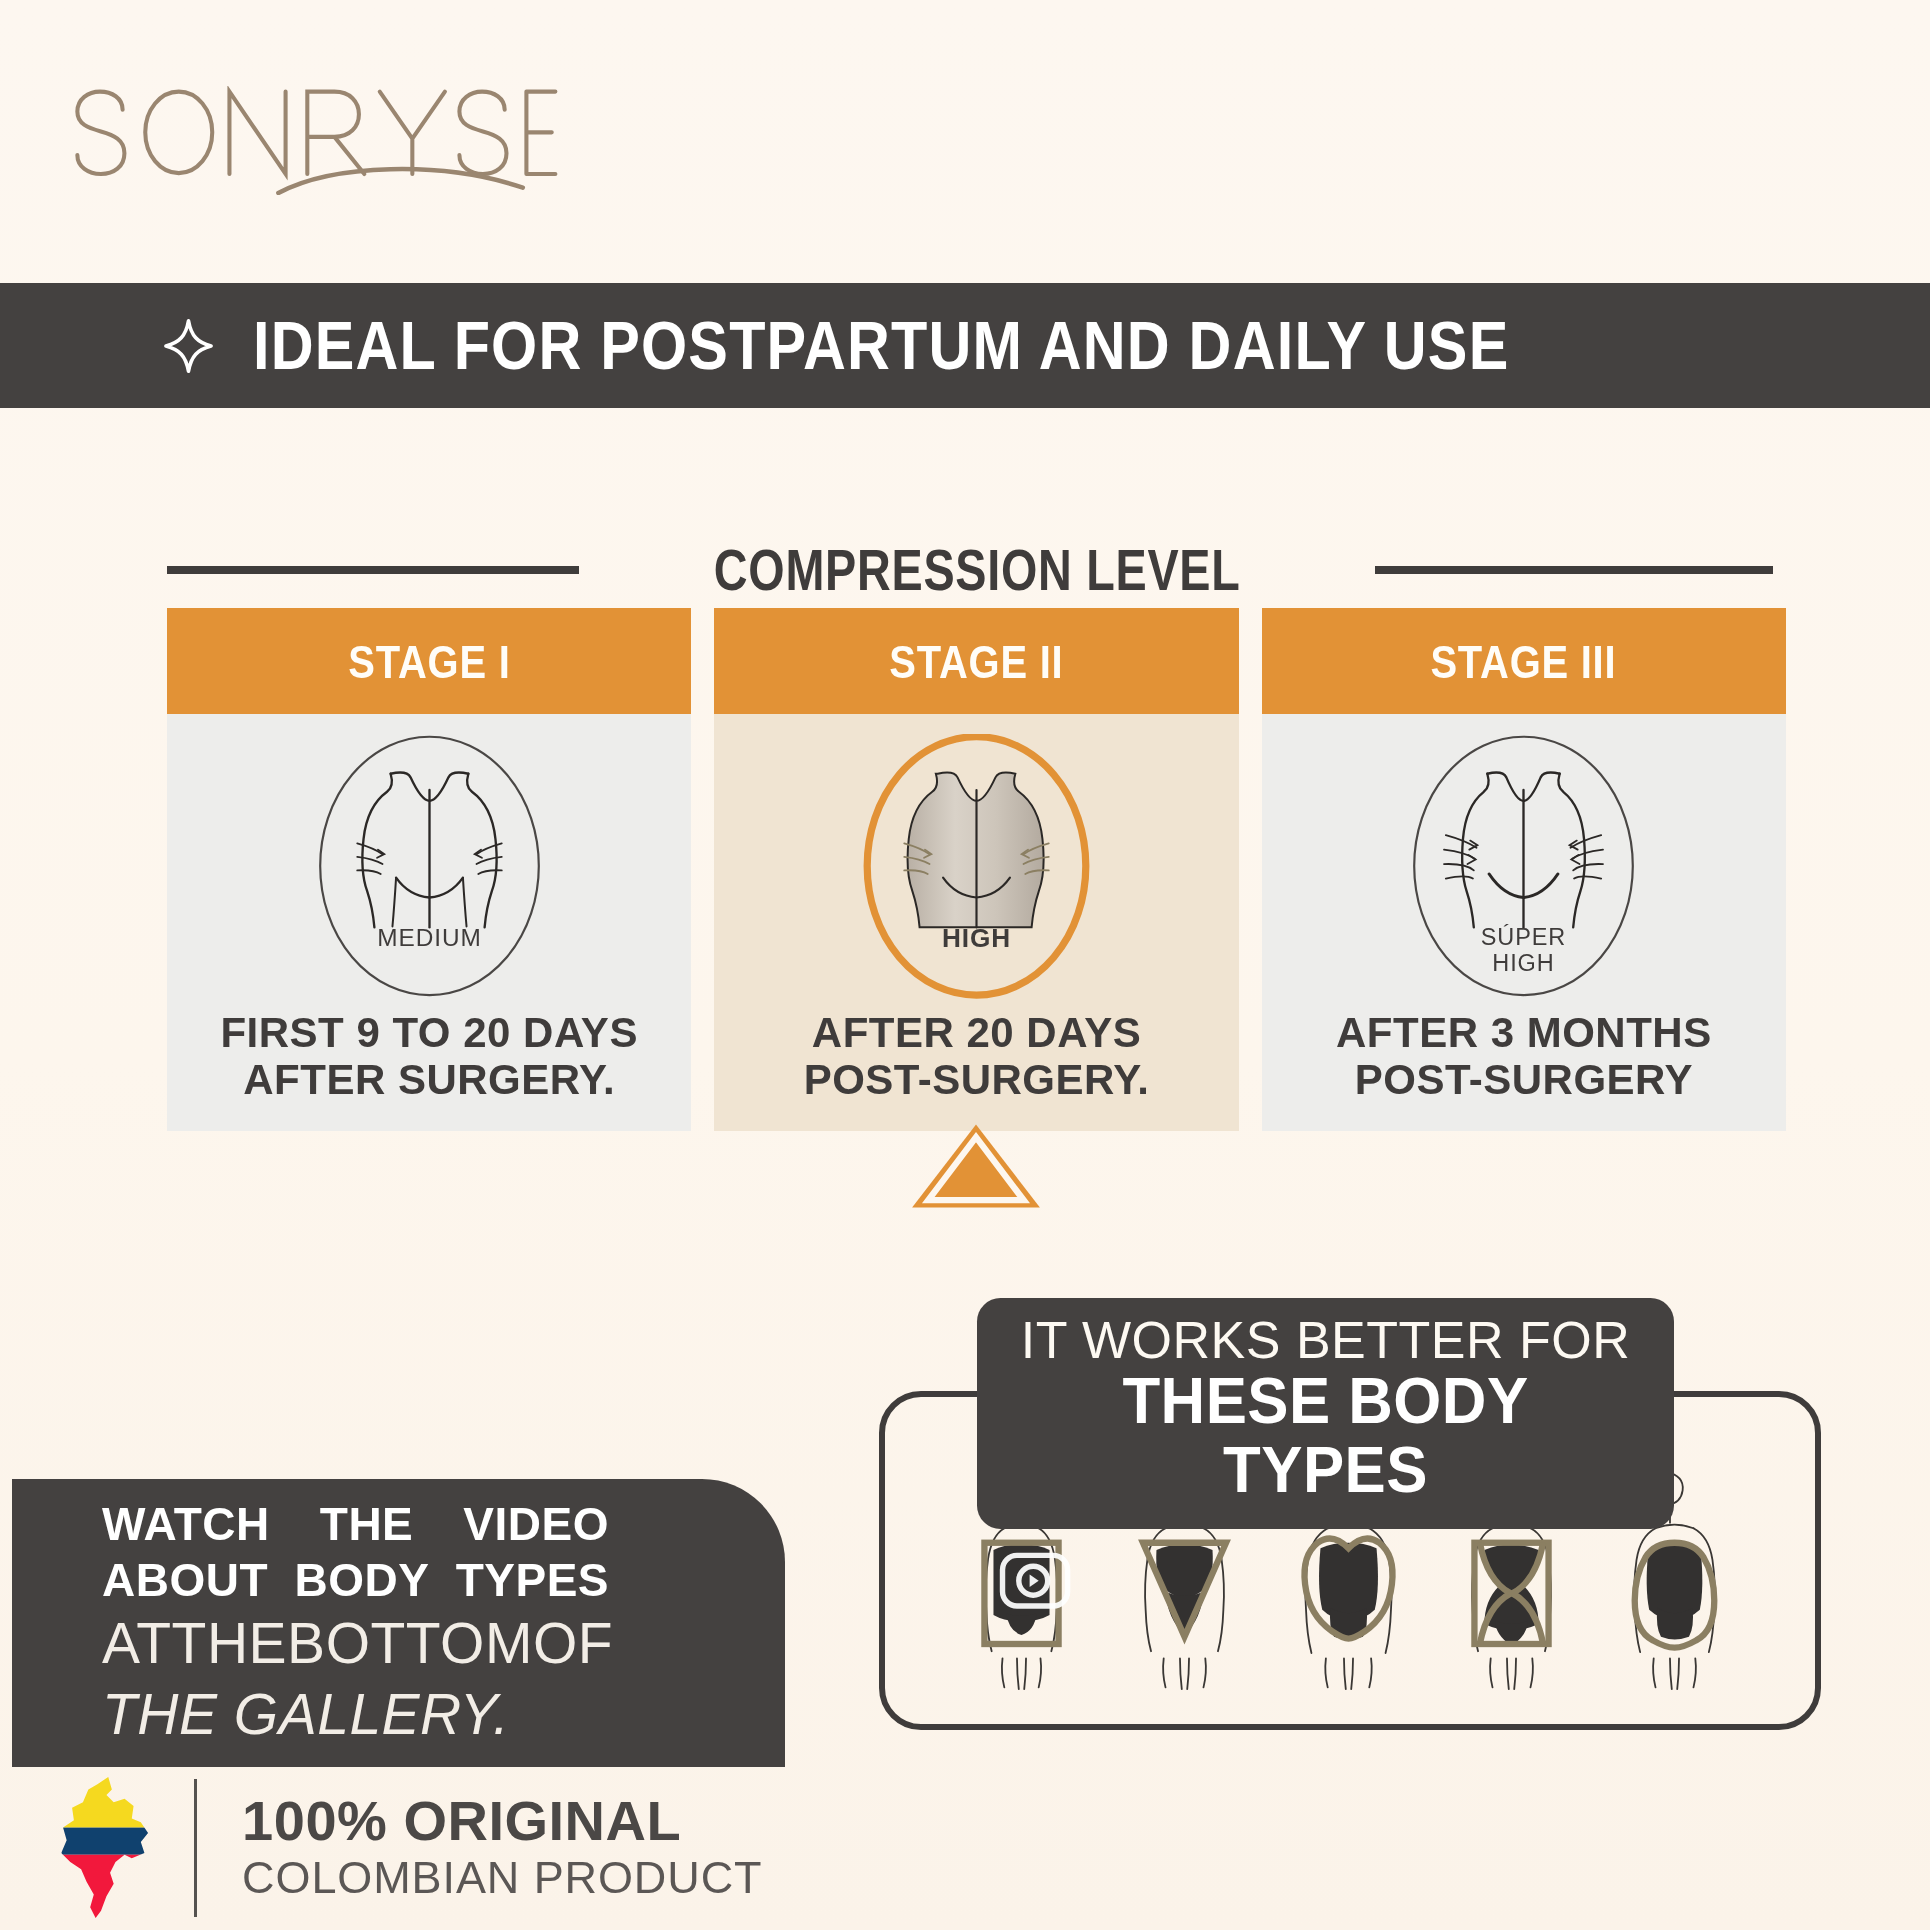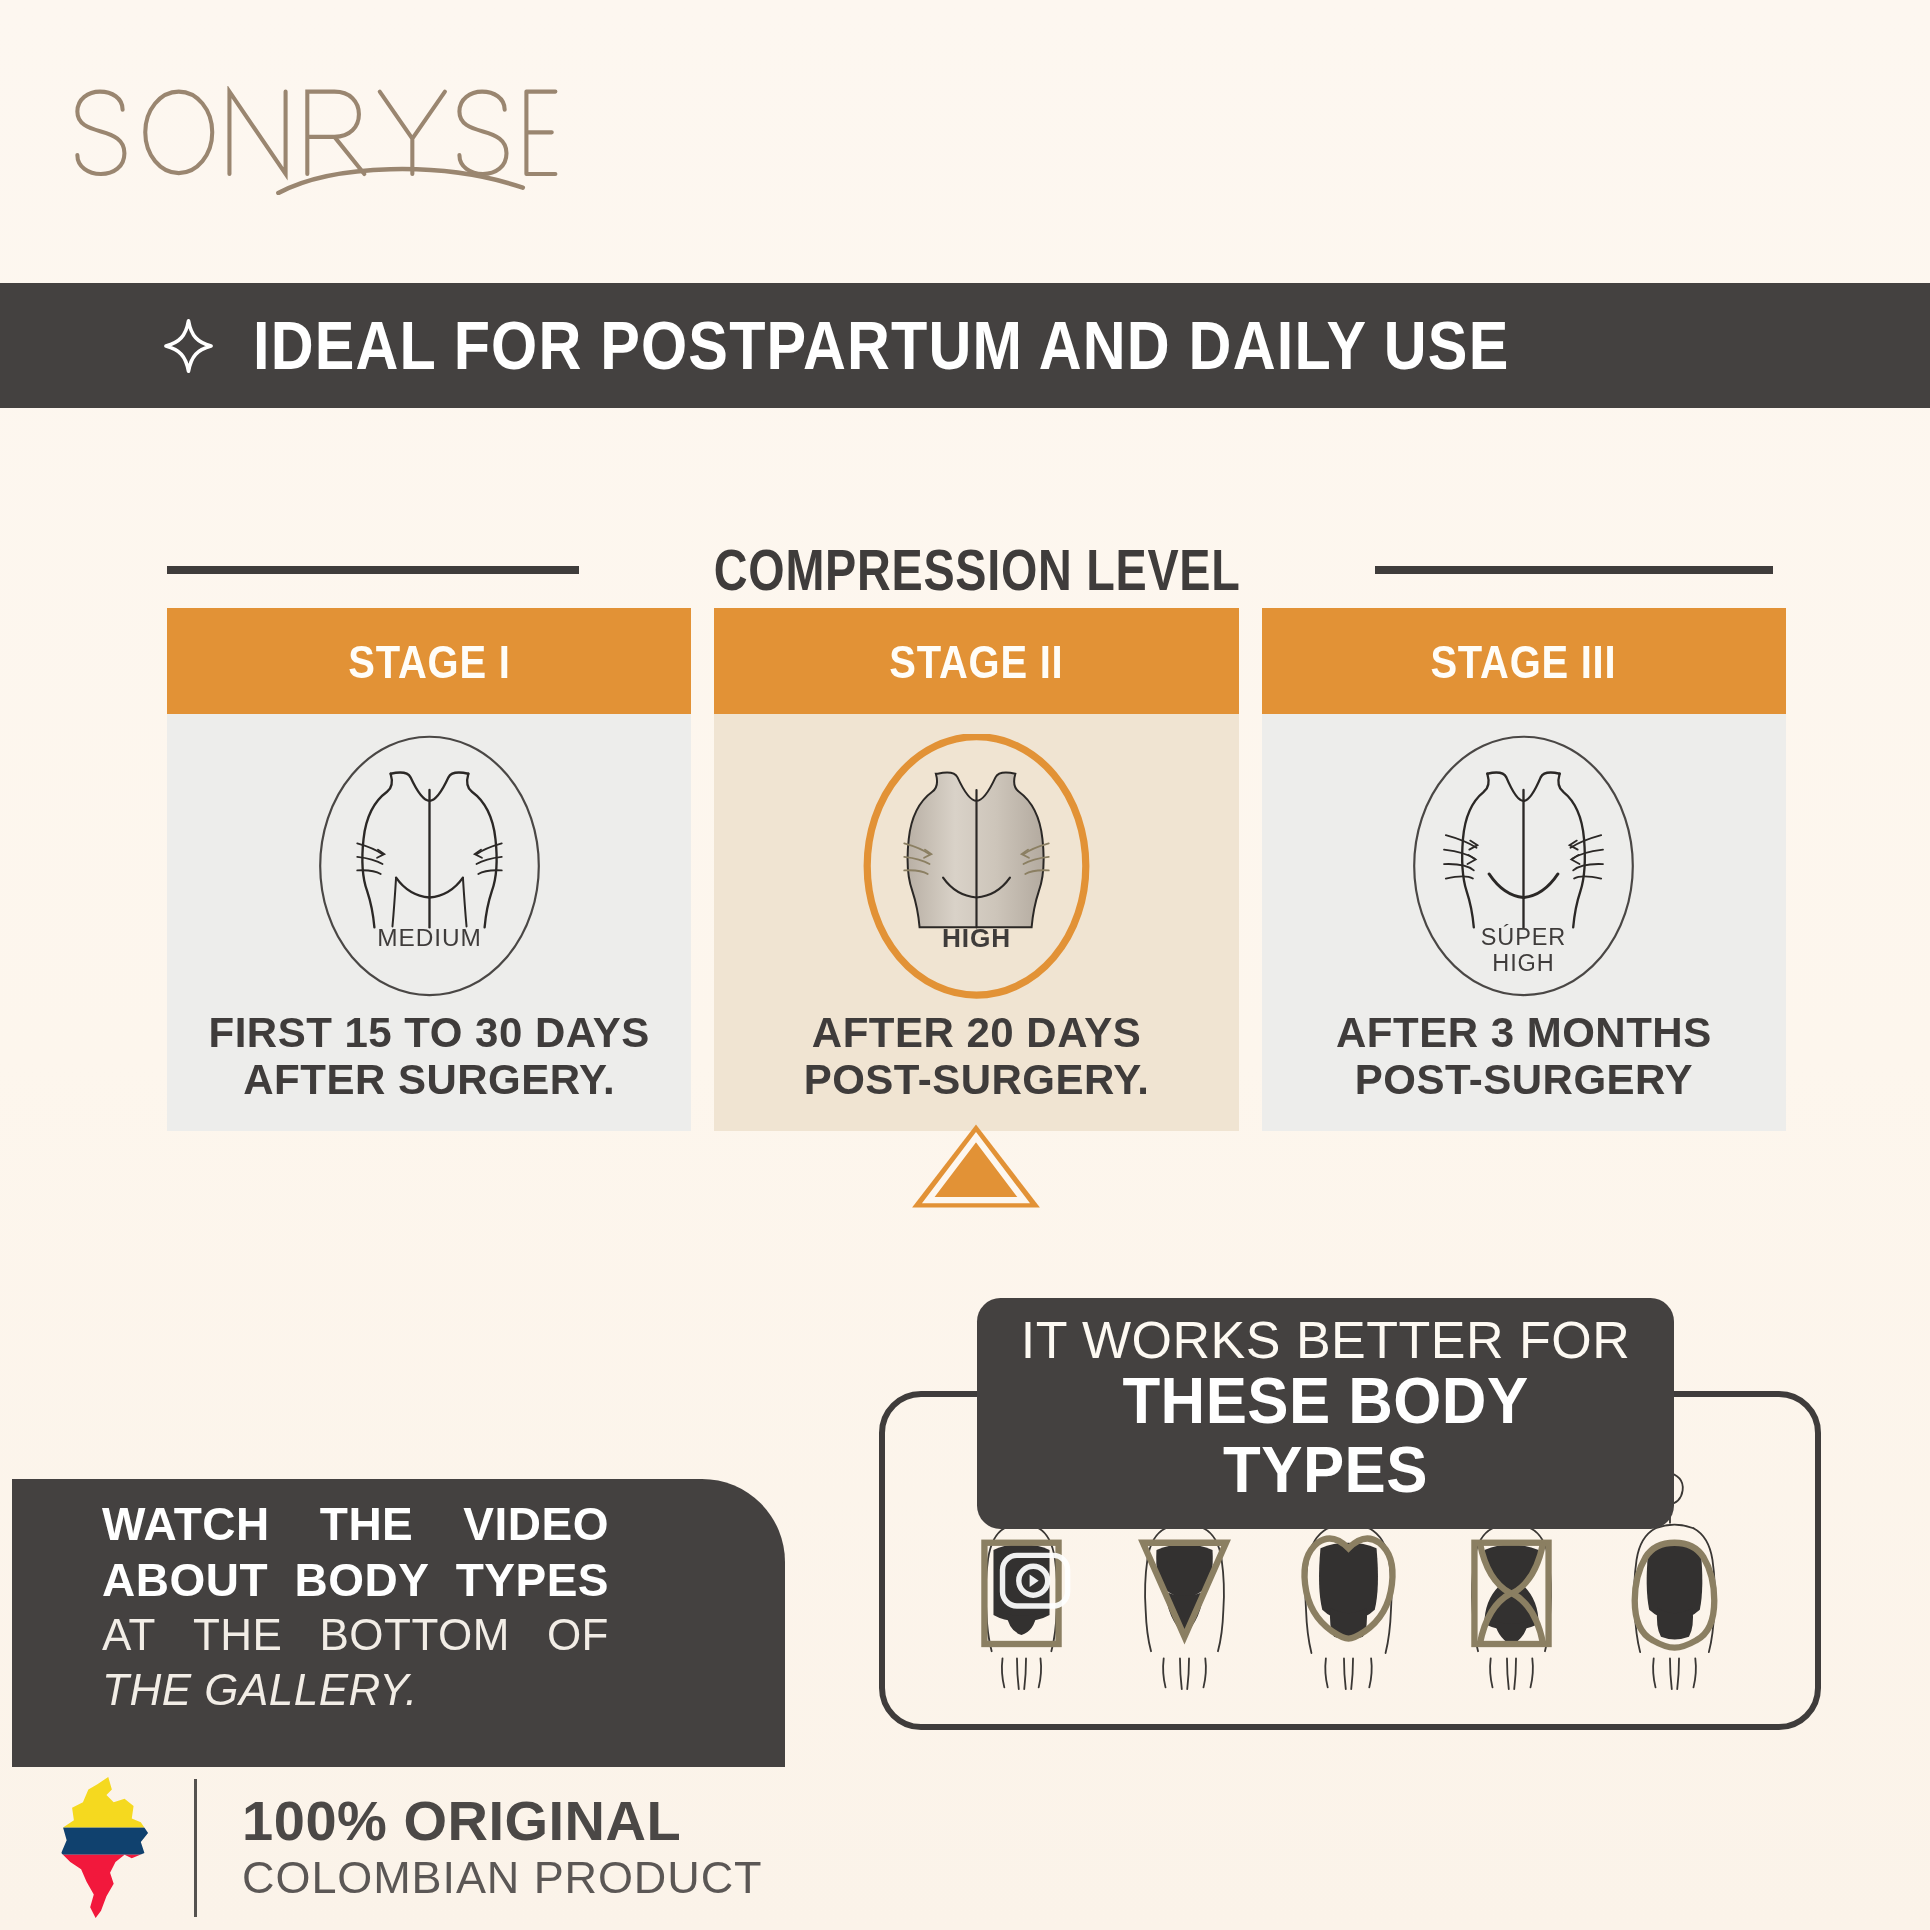--- a/index.html
+++ b/index.html
@@ -83,21 +83,21 @@
   .bt-l1{color:#fdf9f2;font-size:52px;letter-spacing:0.5px;text-align:center;line-height:1.02;font-weight:normal;}
   .bt-l2{color:#ffffff;font-size:65px;font-weight:bold;letter-spacing:0.5px;text-align:center;line-height:1.06;transform:scaleX(0.95);}
 
   
   .watch{
     position:absolute;left:12px;top:1479px;width:773px;height:288px;
     background:#444140;border-top-right-radius:83px;
     padding:17px 0 0 90px;box-sizing:border-box;
   }
   .watch-b{color:#ffffff;font-weight:bold;font-size:46px;line-height:1.22;letter-spacing:0.5px;}
-  .watch-l{color:#f2ede6;font-weight:normal;font-size:44px;line-height:1.24;letter-spacing:0.5px;}
+  .watch-l{color:#f2ede6;font-weight:normal;font-size:57px;line-height:1.24;letter-spacing:0.5px;}
   .wrow{display:flex;justify-content:space-between;width:507px;}
   .wrow.nojust{display:block;font-style:italic;}
 
   
   .footer{position:absolute;left:54px;top:1775px;display:flex;align-items:center;gap:12px;}
   .flagmap{width:104px;height:145px;flex:0 0 auto;}
   .vdiv{width:3.6px;height:138px;background:#55524f;margin:0 33px 0 23.5px;flex:0 0 auto;}
   .ftxt{display:flex;flex-direction:column;justify-content:center;}
   .f1{color:#4b4846;font-weight:bold;font-size:56px;letter-spacing:0.5px;line-height:1.05;}
   .f2{color:#5b5755;font-weight:normal;font-size:45px;letter-spacing:0.9px;line-height:1.08;margin-top:3.6px;}
@@ -169,21 +169,21 @@
               <path d="M93 128 l7 5 l-8 4"></path>
               <path d="M230 121 q-18 5 -28 12"></path>
                 <path d="M230 136 q-18 2 -28 8"></path>
               <path d="M230 151 q-18 -1 -26 4"></path>
               <path d="M207 128 l-7 5 l8 4"></path>
             </g>
             <text x="150" y="235" text-anchor="middle" font-family="Liberation Sans, sans-serif" font-size="27" fill="#3f3c3b" letter-spacing="1">MEDIUM</text>
           </svg>
         </div>
         <div class="stage-caption">
-          <div>FIRST 15 TO 30 DAYS</div>
+          <div>FIRST 9 TO 20 DAYS</div>
           <div>AFTER SURGERY.</div>
         </div>
       </div>
     </div>
 
     <div class="stage active">
       <div class="stage-head">
         <span>STAGE II</span>
       </div>
       <div class="stage-body">

